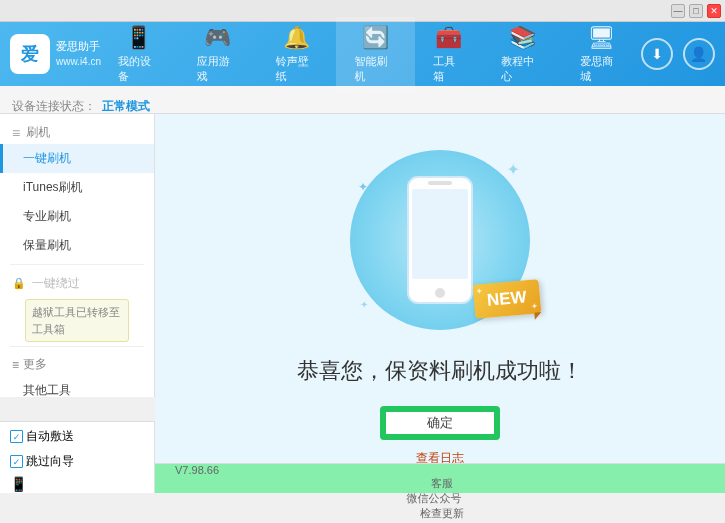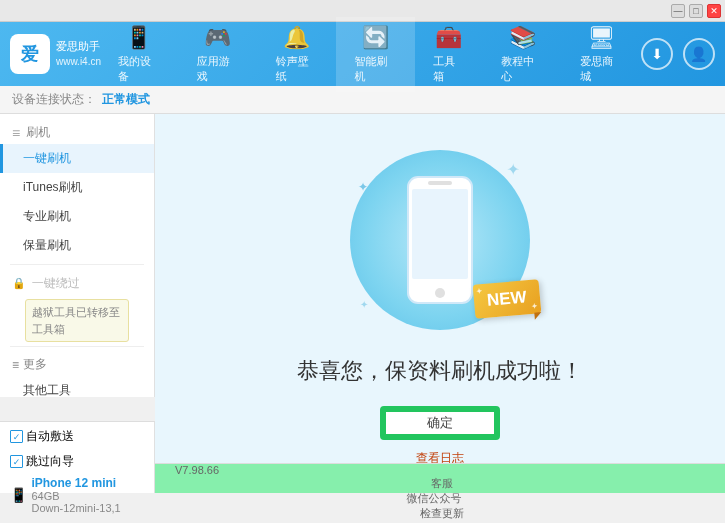--- a/index.html
+++ b/index.html
@@ -82,22 +82,22 @@
       color: white; font-size: 14px;
       display: flex; align-items: center; justify-content: center;
       cursor: pointer;
     }
 
     
     .status-bar {
       height: 28px;
       background: #f5f5f5;
       border-bottom: 1px solid #ddd;
-      display: flex; align-items: center;
-      padding: 4px 12px;
+      display: flex; 
+      padding: 12px 12px;
       font-size: 12px; color: #555;
     }
     .status-label { margin-right: 6px; color: #888; }
     .status-value { color: #2196e0; font-weight: bold; }
 
     
     .main-layout {
       display: flex;
       height: calc(523px - 22px - 64px - 28px - 30px);
     }
@@ -366,25 +366,20 @@
           <span>自动敷送</span>
         </label>
         <label class="checkbox-item">
           <div class="cb-box">✓</div>
           <span>跳过向导</span>
         </label>
       </div>
     </div>
     <div style="display:flex; align-items:center; gap:4px; margin-top:4px;">
       <span style="color:#2196e0;font-size:14px;">📱</span>
-      <div>
-        <div class="device-name">iPhone 12 mini</div>
-        <div class="device-sub">64GB</div>
-        <div class="device-sub">Down-12mini-13,1</div>
-      </div>
     </div>
   </div>
 
   <div class="content">
 
     <div class="phone-illustration">
       <div class="circle-bg">
 
         <svg width="80" height="130" viewBox="0 0 80 130">
           <rect x="8" y="2" width="64" height="126" rx="10" ry="10" fill="#ffffff" stroke="#d0e8f8" stroke-width="2"></rect>

